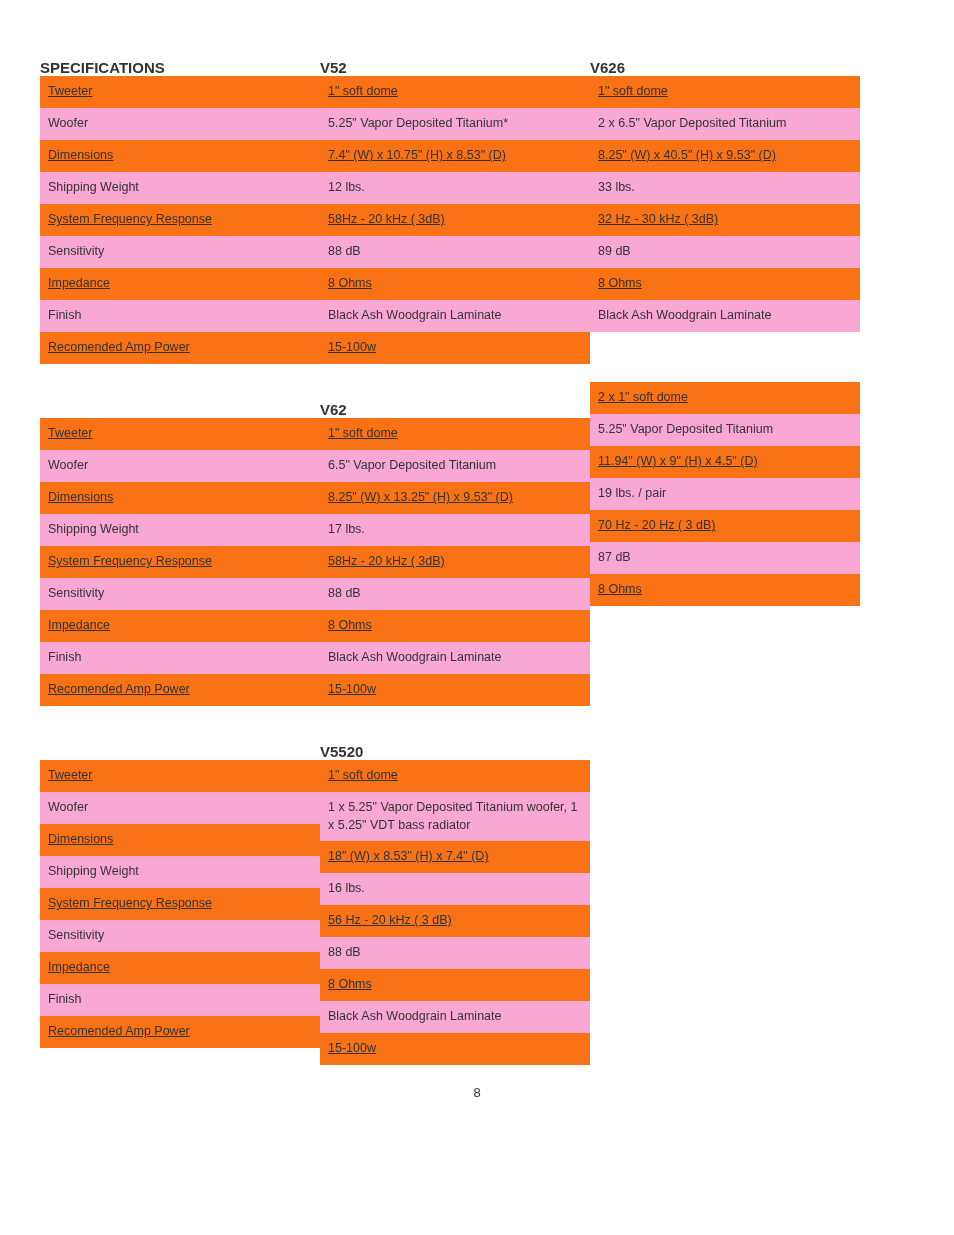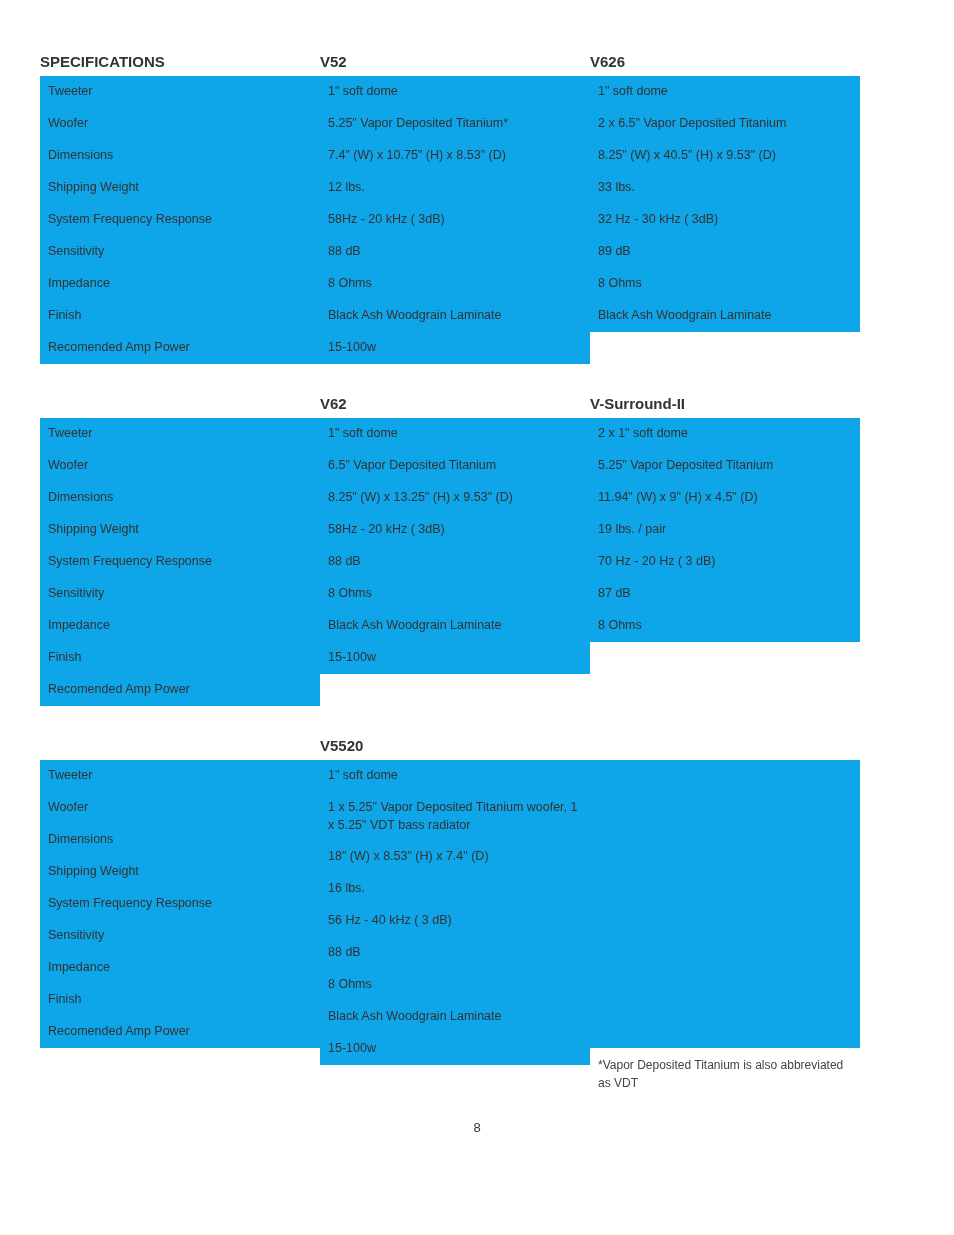--- a/index.html
+++ b/index.html
@@ -20,43 +20,44 @@
     .spec-row {
       padding: 7px 8px;
       font-size: 12.5px;
       line-height: 1.4;
       min-height: 32px;
       display: flex;
       align-items: center;
     }
 
     .spec-row.shaded {
-      background-color: #0ea5e9;
+      background-color: #f97316;
+      text-decoration: underline;
     }
 
     .spec-row.white {
-      background-color: #0ea5e9;
+      background-color: #f9a8d4;
     }
 
     .three-col {
       display: grid;
       grid-template-columns: 280px 270px 270px;
       gap: 0;
     }
 
     .col {
       display: flex;
       flex-direction: column;
     }
 
     .section-title {
       font-size: 15px;
       font-weight: bold;
       color: #333;
-      padding: 6px 8px 6px 0;
+      padding: 6px 8px 0 0;
       min-height: 36px;
       display: flex;
       align-items: flex-end;
     }
 
     .page-number {
       text-align: center;
       margin-top: 20px;
       font-size: 13px;
       color: #333;
@@ -130,29 +131,29 @@
       <div class="spec-row shaded">Impedance</div>
       <div class="spec-row white">Finish</div>
       <div class="spec-row shaded">Recomended Amp Power</div>
     </div>
 
     <div class="col">
       <div class="section-title">V62</div>
       <div class="spec-row shaded">1" soft dome</div>
       <div class="spec-row white">6.5" Vapor Deposited Titanium</div>
       <div class="spec-row shaded">8.25" (W) x 13.25" (H) x 9.53" (D)</div>
+      <div class="spec-row white">17 lbs.</div>
       <div class="spec-row shaded">58Hz - 20 kHz ( 3dB)</div>
       <div class="spec-row white">88 dB</div>
       <div class="spec-row shaded">8 Ohms</div>
       <div class="spec-row white">Black Ash Woodgrain Laminate</div>
       <div class="spec-row shaded">15-100w</div>
     </div>
 
     <div class="col">
-      <div class="section-title">V-Surround-II</div>
       <div class="spec-row shaded">2 x 1" soft dome</div>
       <div class="spec-row white">5.25" Vapor Deposited Titanium</div>
       <div class="spec-row shaded">11.94" (W) x 9" (H) x 4.5" (D)</div>
       <div class="spec-row white">19 lbs. / pair</div>
       <div class="spec-row shaded">70 Hz - 20 Hz ( 3 dB)</div>
       <div class="spec-row white">87 dB</div>
       <div class="spec-row shaded">8 Ohms</div>
     </div>
   </div>
 
@@ -172,36 +173,23 @@
       <div class="spec-row white">Finish</div>
       <div class="spec-row shaded">Recomended Amp Power</div>
     </div>
 
     <div class="col">
       <div class="section-title">V5520</div>
       <div class="spec-row shaded">1" soft dome</div>
       <div class="spec-row white">1 x 5.25" Vapor Deposited Titanium woofer, 1 x 5.25" VDT bass radiator</div>
       <div class="spec-row shaded">18" (W) x 8.53" (H) x 7.4" (D)</div>
       <div class="spec-row white">16 lbs.</div>
-      <div class="spec-row shaded">56 Hz - 40 kHz ( 3 dB)</div>
+      <div class="spec-row shaded">56 Hz - 20 kHz ( 3 dB)</div>
       <div class="spec-row white">88 dB</div>
       <div class="spec-row shaded">8 Ohms</div>
       <div class="spec-row white">Black Ash Woodgrain Laminate</div>
       <div class="spec-row shaded">15-100w</div>
     </div>
 
-    <div class="col">
-      <div class="section-title"></div>
-      <div class="spec-row shaded"></div>
-      <div class="spec-row white"></div>
-      <div class="spec-row shaded"></div>
-      <div class="spec-row white"></div>
-      <div class="spec-row shaded"></div>
-      <div class="spec-row white"></div>
-      <div class="spec-row shaded"></div>
-      <div class="spec-row white"></div>
-      <div class="spec-row shaded"></div>
-      <div class="footnote">*Vapor Deposited Titanium is also abbreviated as VDT</div>
-    </div>
   </div>
 
   <div class="page-number">8</div>
 </div>
 
 </body></html>

